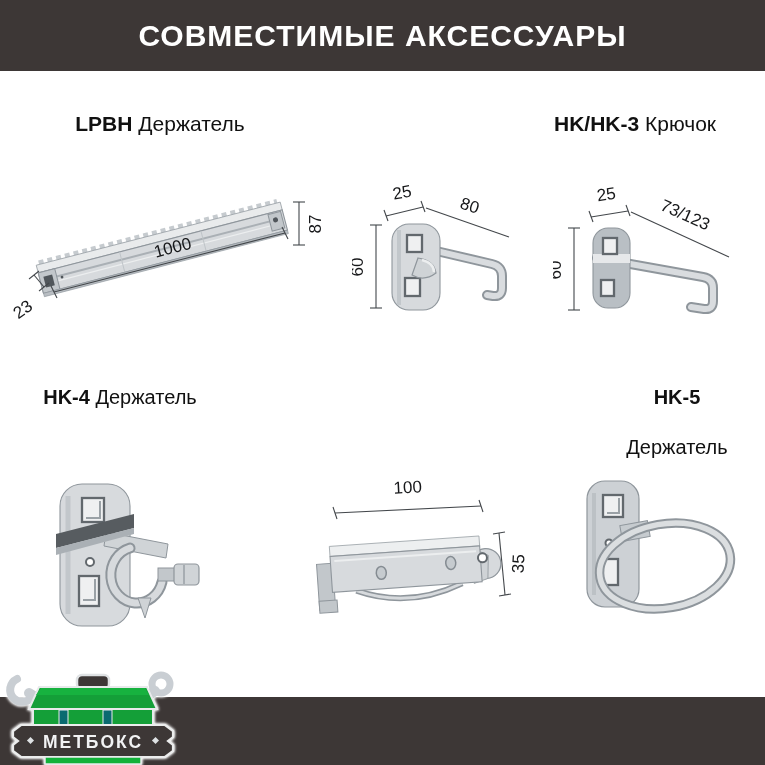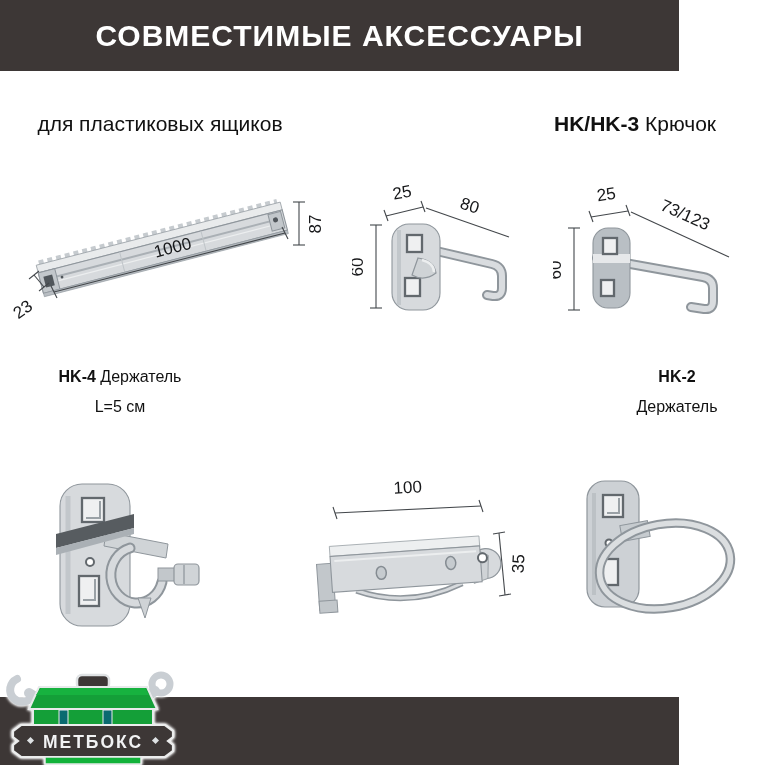--- a/index.html
+++ b/index.html
@@ -1,26 +1,26 @@
 <!DOCTYPE html>
 <html><head>
 <meta charset="utf-8">
 <style>
   html,body{margin:0;padding:0;background:#fff;}
   #page{position:relative;width:765px;height:765px;background:#ffffff;overflow:hidden;
         font-family:"Liberation Sans", sans-serif;}
   
-  .bar{position:absolute;left:0;width:679px;background:#3d3736;}
+  .bar{position:absolute;left:0;width:765px;background:#3d3736;}
   #header{top:0;height:71px;display:flex;align-items:center;justify-content:center;}
   #header .htitle{color:#ffffff;font-size:30px;font-weight:800;letter-spacing:1px;}
   #footer{top:697px;height:68px;}
   
   .ptitle{position:absolute;text-align:center;color:#111;}
   .r1 .tl{font-size:21px;line-height:27px;}
-  .r2 .tl{font-size:16px;line-height:30px;}
+  .r2 .tl{font-size:20px;line-height:30px;margin-top:20px;}
   .b{font-weight:800;}
   
   .drw{position:absolute;}
   svg text.dim{font-family:"Liberation Sans", sans-serif;font-size:17px;fill:#17181a;}
   .dl{stroke:#43474b;stroke-width:1.1;fill:none;}
   .mf{fill:#d7dadd;stroke:#8f969c;stroke-width:1.1;}
   .mfd{fill:#c2c7cb;stroke:#8f969c;stroke-width:1;}
   .slot{fill:#eff0f1;stroke:#62686d;stroke-width:2.3;}
   .logo-svg{filter:drop-shadow(0 0 1.5px #ffffff) drop-shadow(0 0 1px #ffffff);}
   .logo-text{font-family:"Liberation Sans", sans-serif;font-weight:800;font-size:17.5px;
@@ -29,21 +29,22 @@
 </head>
 <body>
 
 <div id="page">
 
   <div id="header" class="bar">
     <div class="htitle">СОВМЕСТИМЫЕ АКСЕССУАРЫ</div>
   </div>
 
   <div class="ptitle r1" style="left:10px;top:110px;width:300px">
-    <div class="tl">для пластиковых ящиков</div>
+    <div class="tl"><span class="b">LPBH</span>
+      <span>Держатель</span></div>
   </div>
 
 
   <div class="ptitle r1" style="left:529px;top:110px;width:212px">
     <div class="tl"><span class="b">HK/HK-3</span>
       <span>Крючок</span></div>
   </div>
 
   <svg class="drw" style="left:8px;top:176px" width="325" height="162" viewBox="0 0 325 162">
     <g transform="translate(30,96) rotate(-14.5)">
@@ -124,26 +125,25 @@
 
     <rect x="40" y="50" width="37" height="80" rx="15" fill="#b9bfc4" stroke="#8f969c" stroke-width="1.1"></rect>
     <rect x="40" y="76" width="37" height="9" fill="#e6e8ea"></rect>
     <rect x="50" y="60" width="14" height="16" class="slot"></rect>
     <rect x="48" y="102" width="13" height="16" class="slot"></rect>
   </svg>
 
   <div class="ptitle r2" style="left:0px;top:362px;width:240px">
     <div class="tl"><span class="b">HK-4</span>
       <span>Держатель</span></div>
-    <div class="tl">L=5 см</div>
   </div>
 
 
   <div class="ptitle r2" style="left:583px;top:362px;width:188px">
-    <div class="tl"><span class="b">HK-2</span></div>
+    <div class="tl"><span class="b">HK-5</span></div>
     <div class="tl">Держатель</div>
   </div>
 
   <svg class="drw" style="left:46px;top:470px" width="168" height="168" viewBox="0 0 168 168">
     <rect x="14" y="14" width="70" height="142" rx="22" class="mf"></rect>
     <path d="M22,26 v118" stroke="#c2c7cb" stroke-width="5" fill="none"></path>
     <rect x="36" y="28" width="22" height="24" class="slot"></rect>
     <path d="M40,48 h14 v-17" fill="none" stroke="#9aa1a6" stroke-width="2"></path>
     <circle cx="44" cy="92" r="4" fill="#ffffff" stroke="#62686d" stroke-width="2"></circle>
     <rect x="33" y="106" width="20" height="30" class="slot"></rect>

